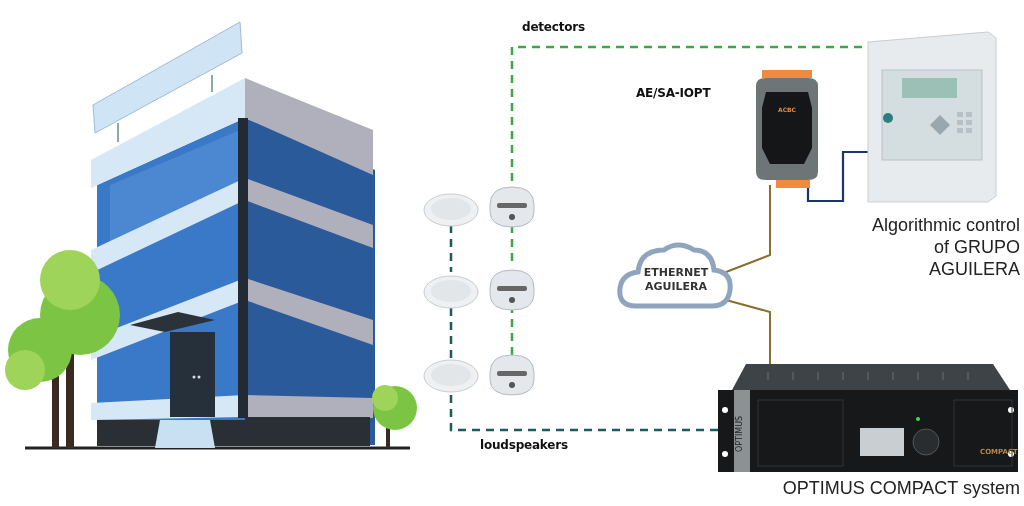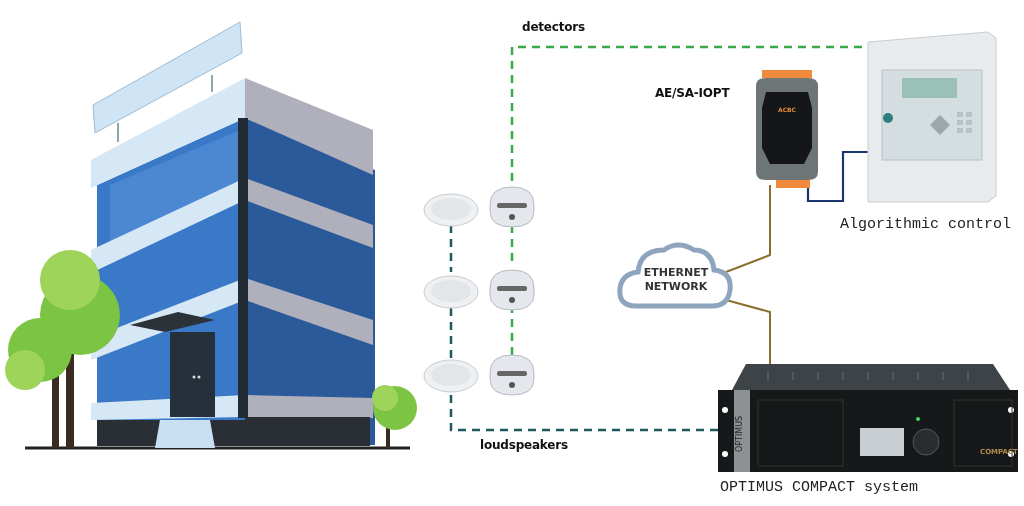--- a/index.html
+++ b/index.html
@@ -1,20 +1,20 @@
 <!DOCTYPE html>
 <html><head>
 <meta charset="utf-8">
 <style>
   html, body { margin: 0; padding: 0; background: #ffffff; }
   body { width: 1024px; height: 506px; position: relative; overflow: hidden;
          font-family: "Liberation Sans", sans-serif; }
   .abs { position: absolute; }
   .lbl-bold { font-family: "DejaVu Sans", sans-serif; font-weight: bold; font-size: 12px; color: #111; letter-spacing: -0.2px; }
-  .lbl-light { font-family: Liberation Mono, monospace; font-size: 15px; color: #222; text-align: left; line-height: 22px; }
+  .lbl-light { font-family: Liberation Sans, sans-serif; font-size: 18px; color: #222; text-align: right; line-height: 22px; }
   svg text { font-family: "DejaVu Sans", sans-serif; }
 </style>
 </head>
 <body>
 
 <svg class="abs" style="left:0;top:0" width="1024" height="506">
 
   <polyline points="512,195 512,47 868,47" fill="none" stroke="#3aa845" stroke-width="2.5" stroke-dasharray="8,6"></polyline>
   <line x1="512" y1="225" x2="512" y2="265" stroke="#3aa845" stroke-width="2.5" stroke-dasharray="8,6"></line>
   <line x1="512" y1="305" x2="512" y2="355" stroke="#3aa845" stroke-width="2.5" stroke-dasharray="8,6"></line>
@@ -114,21 +114,21 @@
 <div class="abs" style="left:487px;top:353px">
   <svg width="50" height="44">
       <path d="M3,20 Q3,2 25,2 Q47,2 47,20 L47,26 Q47,42 25,42 Q3,42 3,26 Z" fill="#e4e7ec" stroke="#b5bac2"></path>
       <rect x="10" y="18" width="30" height="5" fill="#666" rx="2"></rect>
       <circle cx="25" cy="32" r="3" fill="#555"></circle>
     </svg>
 </div>
 
 <div class="abs lbl-bold" style="left:522px;top:20px">detectors</div>
 <div class="abs lbl-bold" style="left:480px;top:438px">loudspeakers</div>
-<div class="abs lbl-bold" style="left:655px;top:86px">AE/SA-IOPT</div>
+<div class="abs lbl-bold" style="left:636px;top:86px">AE/SA-IOPT</div>
 
 <svg class="abs" style="left:752px;top:68px" width="80" height="124">
   <rect x="10" y="2" width="50" height="8" fill="#f08a3c"></rect>
   <path d="M4,18 Q4,10 14,10 L56,10 Q66,10 66,18 L66,104 Q66,112 56,112 L14,112 Q4,112 4,104 Z" fill="#6e7576"></path>
   <polygon points="14,24 56,24 60,40 60,80 52,96 18,96 10,80 10,40" fill="#141618"></polygon>
   <text x="35" y="44" font-size="6" fill="#e88a3a" text-anchor="middle" font-weight="bold">ACBC</text>
   <rect x="24" y="112" width="34" height="8" fill="#f08a3c"></rect>
 </svg>
 
 <svg class="abs" style="left:862px;top:30px" width="140" height="178">
@@ -141,29 +141,30 @@
       <rect x="95" y="82" width="6" height="5"></rect>
       <rect x="104" y="82" width="6" height="5"></rect>
       <rect x="95" y="90" width="6" height="5"></rect>
       <rect x="104" y="90" width="6" height="5"></rect>
       <rect x="95" y="98" width="6" height="5"></rect>
       <rect x="104" y="98" width="6" height="5"></rect>
     </g>
 </svg>
 <div class="abs lbl-light" style="left:840px;top:214px;width:180px">
   <div>Algorithmic control</div>
+  <div>of GRUPO AGUILERA</div>
 </div>
 
 <div class="abs" style="left:616px;top:236px;width:120px;height:78px">
   <svg width="120" height="78" class="abs" style="left:0;top:0">
     <path d="M20,70 Q2,70 4,52 Q6,38 22,36 Q24,14 48,14 Q62,4 78,14 Q96,14 98,34 Q116,36 114,54 Q112,70 96,70 Z" fill="#ffffff" stroke="#8fa4bd" stroke-width="5"></path>
   </svg>
   <div class="abs" style="left:0;top:30px;width:120px;text-align:center;font-family:'DejaVu Sans',sans-serif;font-size:11px;color:#333;line-height:14px;font-weight:bold">
     <div>ETHERNET</div>
-    <div>NETWORK</div>
+    <div>AGUILERA</div>
   </div>
 </div>
 
 <svg class="abs" style="left:718px;top:364px" width="300" height="110">
   <polygon points="28,0 275,0 292,26 14,26" fill="#3e4347"></polygon>
   <g stroke="#6a7075" stroke-width="1">
     <line x1="50" y1="8" x2="50" y2="16"></line>
       <line x1="75" y1="8" x2="75" y2="16"></line>
       <line x1="100" y1="8" x2="100" y2="16"></line>
     <line x1="125" y1="8" x2="125" y2="16"></line>

